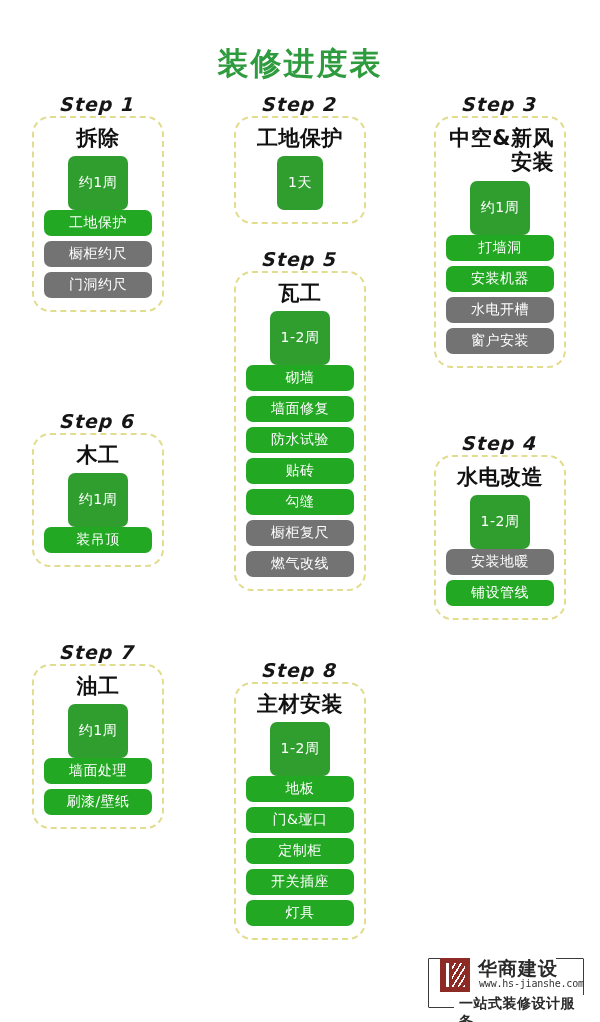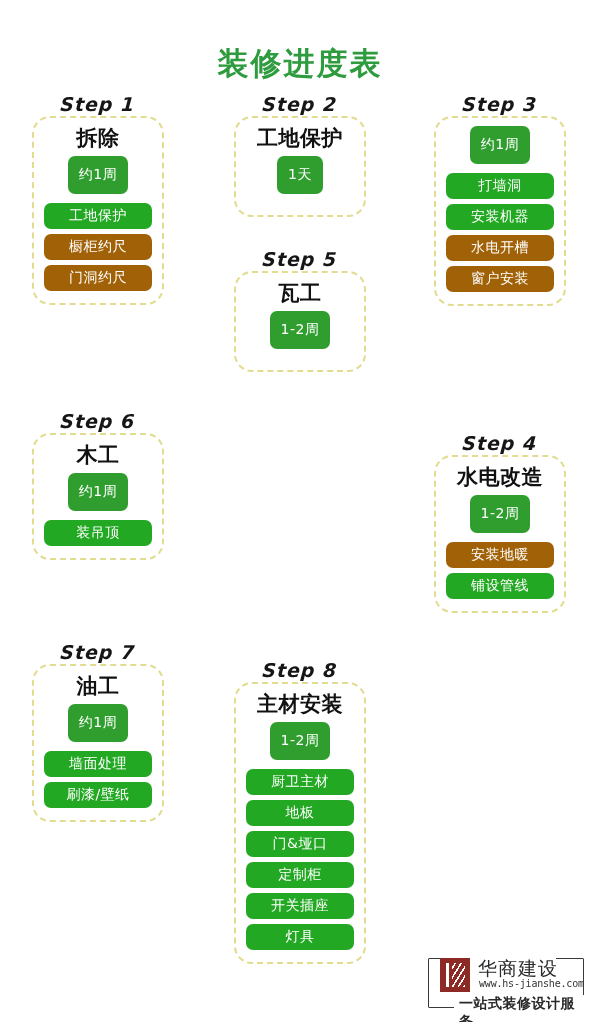--- a/index.html
+++ b/index.html
@@ -64,43 +64,42 @@
     text-align: right;
     line-height: 1.16;
     margin-bottom: 6px;
     letter-spacing: 0.5px;
   }
   .duration-badge {
     background: #2f9e2f;
     color: #ffffff;
     font-size: 14px;
     border-radius: 7px;
-    padding: 10px 11px;
-    margin-bottom: 9px;
+    padding: 18px 11px;
     white-space: nowrap;
     letter-spacing: 0.5px;
   }
   .task-list {
     display: flex;
     flex-direction: column;
     align-items: stretch;
     width: 100%;
     gap: 5px;
   }
   .task-badge {
     font-size: 14px;
     border-radius: 7px;
     padding: 4px 6px;
     text-align: center;
     color: #ffffff;
     white-space: nowrap;
     letter-spacing: 0.5px;
   }
   .task-badge.green { background: #22a822; }
-  .task-badge.gray  { background: #a16207; font-family: Liberation Mono, monospace; }
+  .task-badge.gray  { background: #737373; font-family: Liberation Mono, monospace; }
 
   
   .logo {
     position: absolute;
     left: 428px;
     top: 952px;
     width: 160px;
     height: 62px;
   }
   .logo-frame {
@@ -136,21 +135,21 @@
     width: 19px; height: 24px;
     position: relative;
     background:
       linear-gradient(#ffffff,#ffffff) 0 0 / 3px 100% no-repeat,
       repeating-linear-gradient(-58deg, #ffffff 0 1.6px, transparent 1.6px 5px) 6px 0 / 13px 100% no-repeat;
   }
   .logo-brand {
     position: absolute;
     left: 50px; top: 4px;
     font-size: 19px;
-    font-weight: normal;
+    font-weight: bold;
     color: #2a2a2a;
     letter-spacing: 1px;
   }
   .logo-url {
     position: absolute;
     left: 51px; top: 26px;
     font-size: 10px;
     color: #333333;
     font-family: "DejaVu Sans Mono", "Liberation Mono", monospace;
     letter-spacing: -0.2px;
@@ -188,20 +187,21 @@
   <div class="step-label">Step 2</div>
   <div class="card">
     <div class="card-title">工地保护</div>
     <div class="duration-badge">1天</div>
   </div>
 </div>
 
 <div class="step-block" id="block-2" style="left: 434px; top: 93px;">
   <div class="step-label">Step 3</div>
   <div class="card">
+    <div class="card-title">中空&amp;新风安装</div>
     <div class="duration-badge">约1周</div>
     <div class="task-list">
       <div class="task-badge green">打墙洞</div>
       <div class="task-badge green">安装机器</div>
       <div class="task-badge gray">水电开槽</div>
       <div class="task-badge gray">窗户安装</div>
     </div>
   </div>
 </div>
 
@@ -215,20 +215,29 @@
       <div class="task-badge green">铺设管线</div>
     </div>
   </div>
 </div>
 
 <div class="step-block" id="block-4" style="left: 234px; top: 248px;">
   <div class="step-label">Step 5</div>
   <div class="card">
     <div class="card-title">瓦工</div>
     <div class="duration-badge">1-2周</div>
+    <div class="task-list">
+      <div class="task-badge green">砌墙</div>
+      <div class="task-badge green">墙面修复</div>
+      <div class="task-badge green">防水试验</div>
+      <div class="task-badge green">贴砖</div>
+      <div class="task-badge green">勾缝</div>
+      <div class="task-badge gray">橱柜复尺</div>
+      <div class="task-badge gray">燃气改线</div>
+    </div>
   </div>
 </div>
 
 <div class="step-block" id="block-5" style="left: 32px; top: 410px;">
   <div class="step-label">Step 6</div>
   <div class="card">
     <div class="card-title">木工</div>
     <div class="duration-badge">约1周</div>
     <div class="task-list">
       <div class="task-badge green">装吊顶</div>
@@ -247,21 +256,20 @@
     </div>
   </div>
 </div>
 
 <div class="step-block" id="block-7" style="left: 234px; top: 659px;">
   <div class="step-label">Step 8</div>
   <div class="card">
     <div class="card-title">主材安装</div>
     <div class="duration-badge">1-2周</div>
     <div class="task-list">
-      <div class="task-badge green">厨卫主材</div>
       <div class="task-badge green">地板</div>
       <div class="task-badge green">门&amp;垭口</div>
       <div class="task-badge green">定制柜</div>
       <div class="task-badge green">开关插座</div>
       <div class="task-badge green">灯具</div>
     </div>
   </div>
 </div>
 
 <div class="logo">

